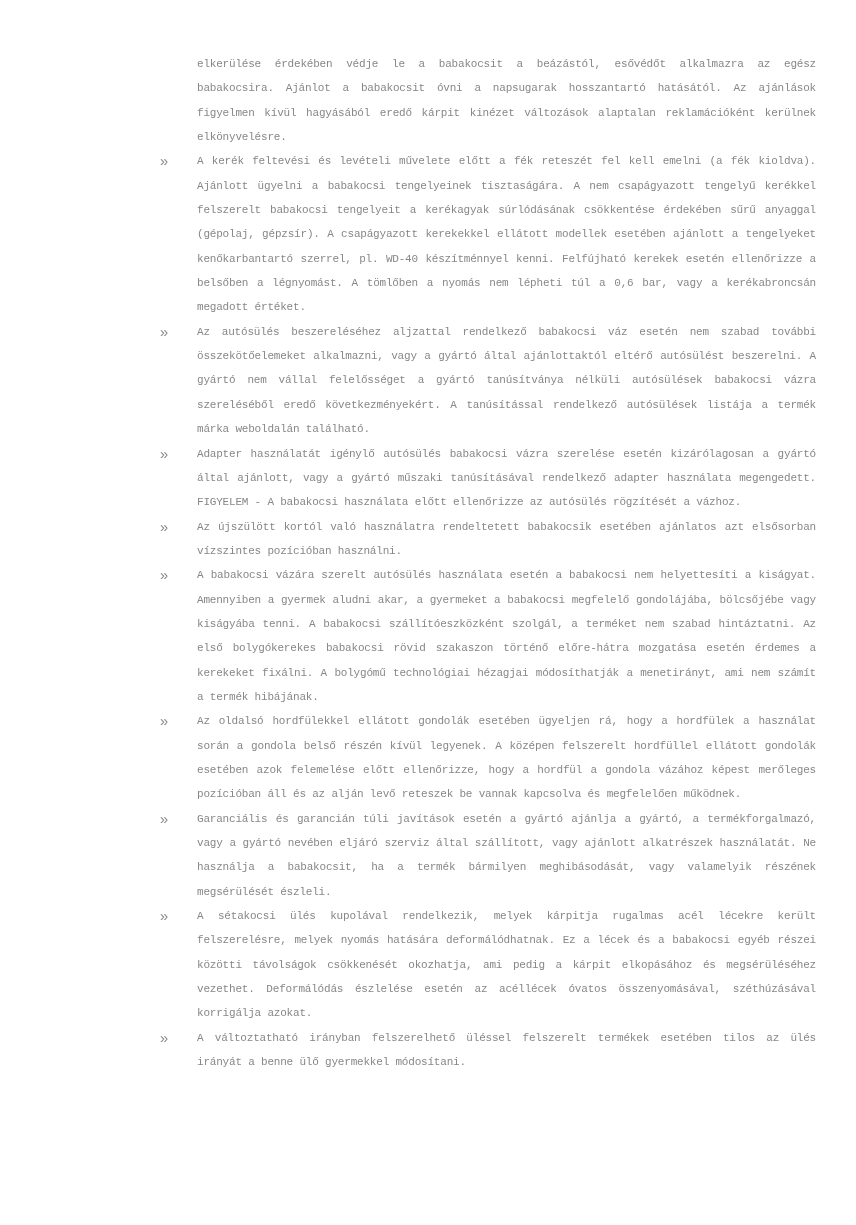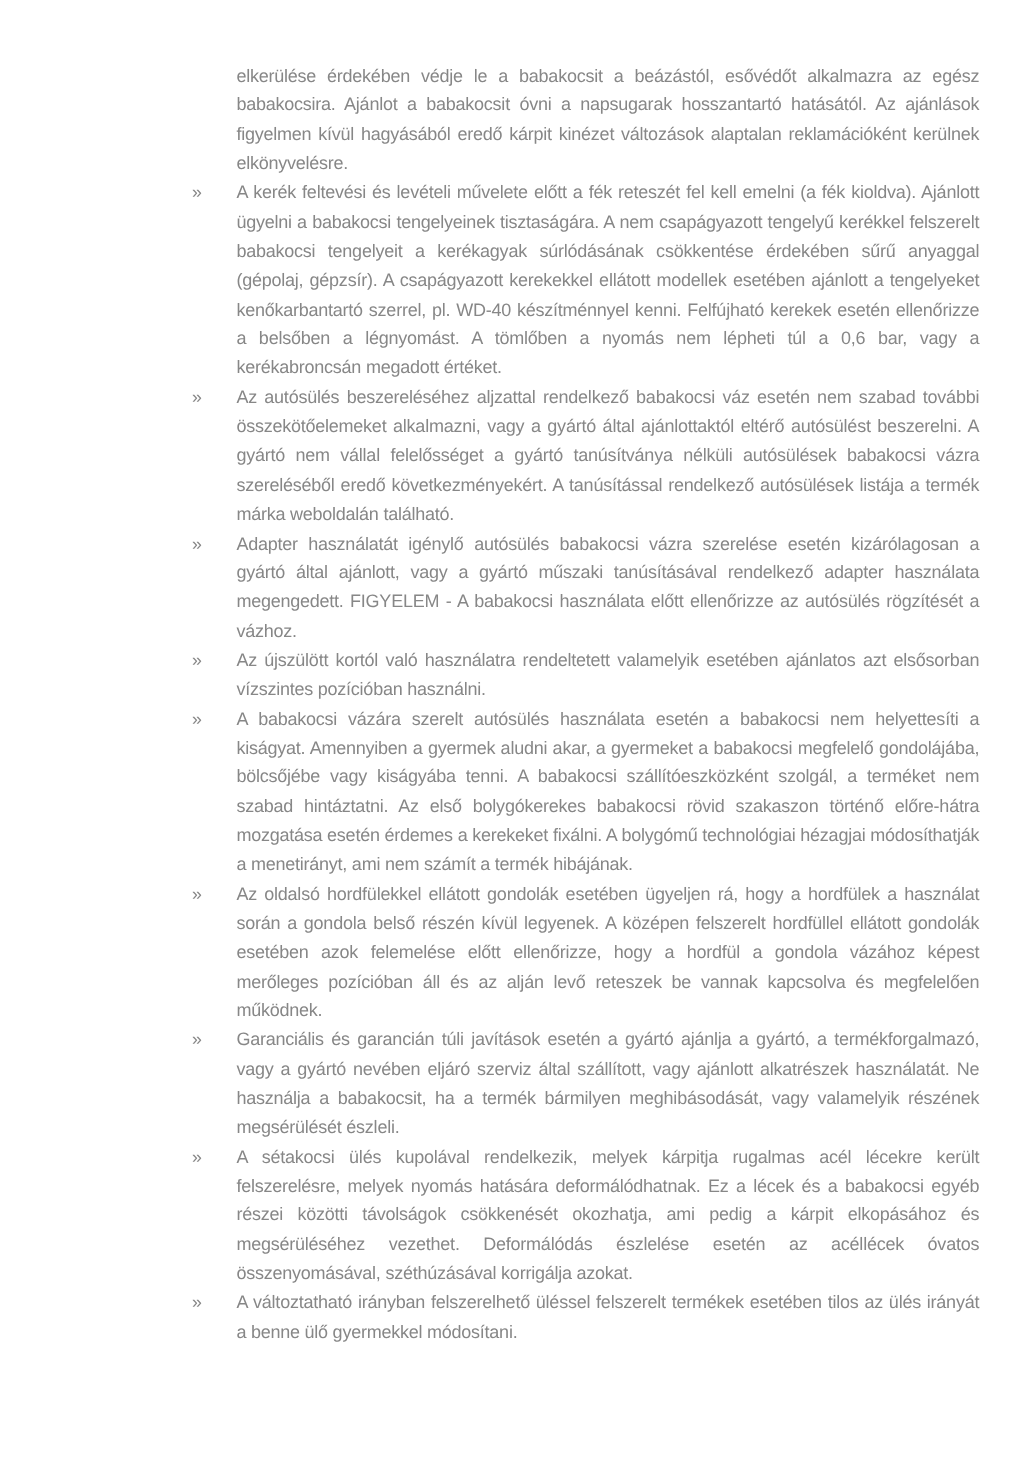--- a/index.html
+++ b/index.html
@@ -13,25 +13,26 @@
     color: #878787;
   }
   .content {
     position: absolute;
     left: 160px;
     top: 52px;
     width: 656px;
   }
   .content p {
     margin: 0;
-    font-size: 15px;
+    font-size: 11px;
     line-height: 24.35px;
     letter-spacing: -0.2px;
     text-align: justify;
     font-weight: 400;
+    font-family: Liberation Mono, monospace;
   }
   .intro {
     margin-left: 37px !important;
     width: 619px;
   }
   .item {
     display: flex;
     align-items: flex-start;
   }
   .marker {
@@ -64,21 +65,21 @@
       <p class="text">Az autósülés beszereléséhez aljzattal rendelkező babakocsi váz esetén nem szabad további összekötőelemeket alkalmazni, vagy a gyártó által ajánlottaktól eltérő autósülést beszerelni. A gyártó nem vállal felelősséget a gyártó tanúsítványa nélküli autósülések babakocsi vázra szereléséből eredő következményekért. A tanúsítással rendelkező autósülések listája a termék márka weboldalán található.</p>
     </div>
 
     <div class="item">
       <span class="marker">»</span>
       <p class="text">Adapter használatát igénylő autósülés babakocsi vázra szerelése esetén kizárólagosan a gyártó által ajánlott, vagy a gyártó műszaki tanúsításával rendelkező adapter használata megengedett. FIGYELEM - A babakocsi használata előtt ellenőrizze az autósülés rögzítését a vázhoz.</p>
     </div>
 
     <div class="item">
       <span class="marker">»</span>
-      <p class="text">Az újszülött kortól való használatra rendeltetett valamelyik esetében ajánlatos azt elsősorban vízszintes pozícióban használni.</p>
+      <p class="text">Az újszülött kortól való használatra rendeltetett babakocsik esetében ajánlatos azt elsősorban vízszintes pozícióban használni.</p>
     </div>
 
     <div class="item">
       <span class="marker">»</span>
       <p class="text">A babakocsi vázára szerelt autósülés használata esetén a babakocsi nem helyettesíti a kiságyat. Amennyiben a gyermek aludni akar, a gyermeket a babakocsi megfelelő gondolájába, bölcsőjébe vagy kiságyába tenni. A babakocsi szállítóeszközként szolgál, a terméket nem szabad hintáztatni. Az első bolygókerekes babakocsi rövid szakaszon történő előre-hátra mozgatása esetén érdemes a kerekeket fixálni. A bolygómű technológiai hézagjai módosíthatják a menetirányt, ami nem számít a termék hibájának.</p>
     </div>
 
     <div class="item">
       <span class="marker">»</span>
       <p class="text">Az oldalsó hordfülekkel ellátott gondolák esetében ügyeljen rá, hogy a hordfülek a használat során a gondola belső részén kívül legyenek. A középen felszerelt hordfüllel ellátott gondolák esetében azok felemelése előtt ellenőrizze, hogy a hordfül a gondola vázához képest merőleges pozícióban áll és az alján levő reteszek be vannak kapcsolva és megfelelően működnek.</p>

